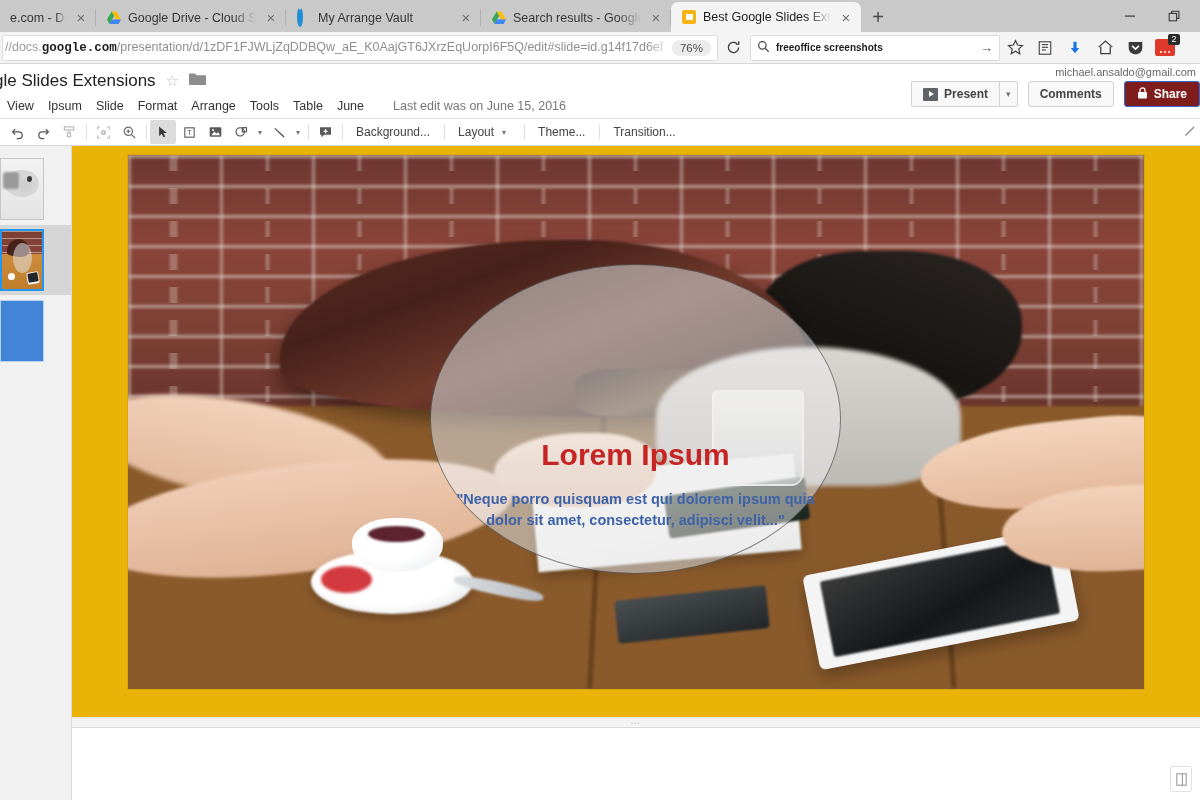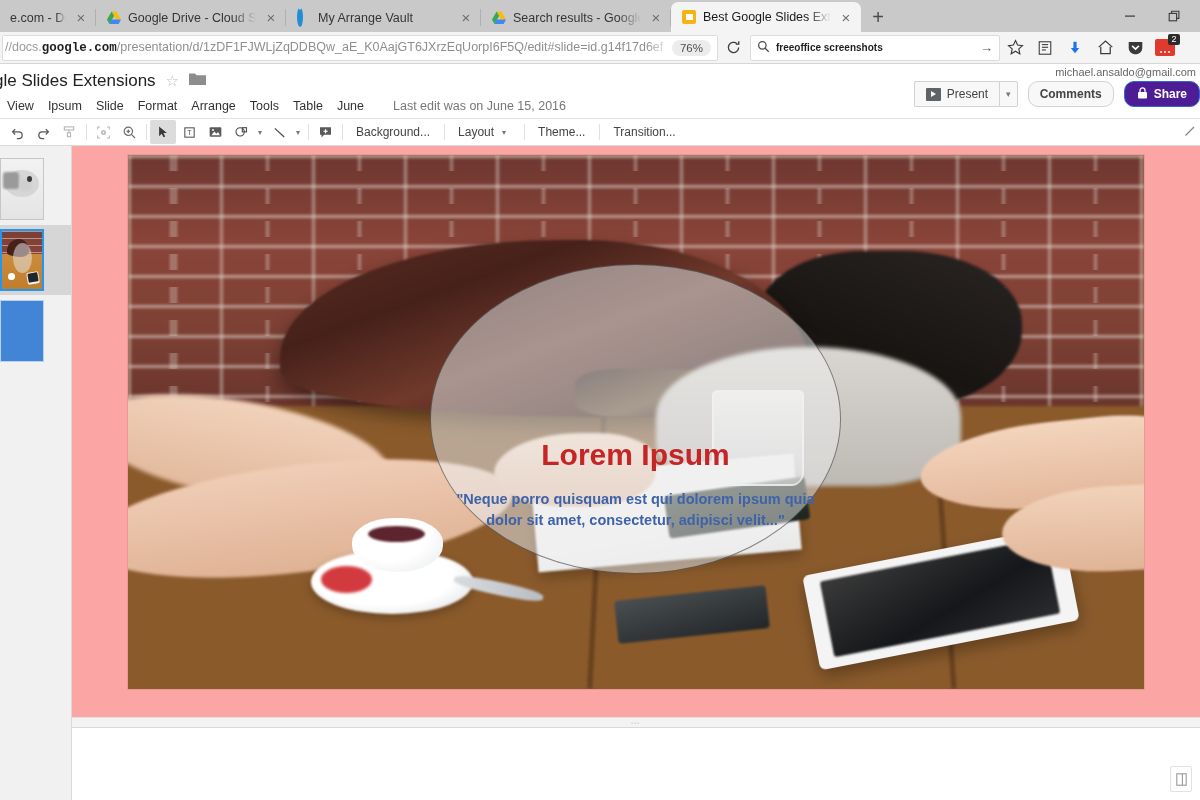--- a/index.html
+++ b/index.html
@@ -276,34 +276,34 @@
   }
   .hdr-btn {
     height: 26px;
     border: 1px solid #d2d2d2;
     background: #f8f8f8;
     font-size: 12px;
     color: #444;
     display: flex; align-items: center;
     padding: 0 11px;
     gap: 6px;
-    border-radius: 10px;
+    border-radius: 3px;
     white-space: nowrap;
   }
-  #present-button { border-right: none; border-radius: 2px 0 0 2px; font-weight: normal; margin-left: 48px; }
+  #present-button { border-right: none; border-radius: 2px 0 0 2px; font-weight: bold; margin-left: 48px; }
   #present-caret {
     border-radius: 0 2px 2px 0;
     padding: 0 6px;
     color: #777;
     font-size: 9px;
   }
   #comments-button { margin-left: 10px; font-weight: bold; }
   #share-button {
     margin-left: 10px;
-    background: #4c1d95;
+    background: #7f1d1d;
     border-color: #3367d6;
     color: #fff;
     font-weight: bold;
     padding: 0 12px;
   }
   .play-glyph {
     width: 15px; height: 13px;
     background: #5f6368;
     border-radius: 1px;
     display: flex; align-items: center; justify-content: center;
@@ -393,21 +393,21 @@
     border: 1px solid #c6c6c6;
     background: #fff;
     overflow: hidden;
     position: relative;
   }
   .slide-thumb.selected { border: 2px solid #2196f3; }
   .slide-thumb.blue { background: #4285d6; border-color: #b8d1ee; }
 
   #canvas-area {
     flex: 1 1 auto;
-    background: #fca5a5;
+    background: #eab308;
     display: flex;
     flex-direction: column;
     min-width: 0;
     position: relative;
   }
   #slide-wrap {
     flex: 1 1 auto;
     display: flex;
     align-items: flex-start;
     justify-content: center;

